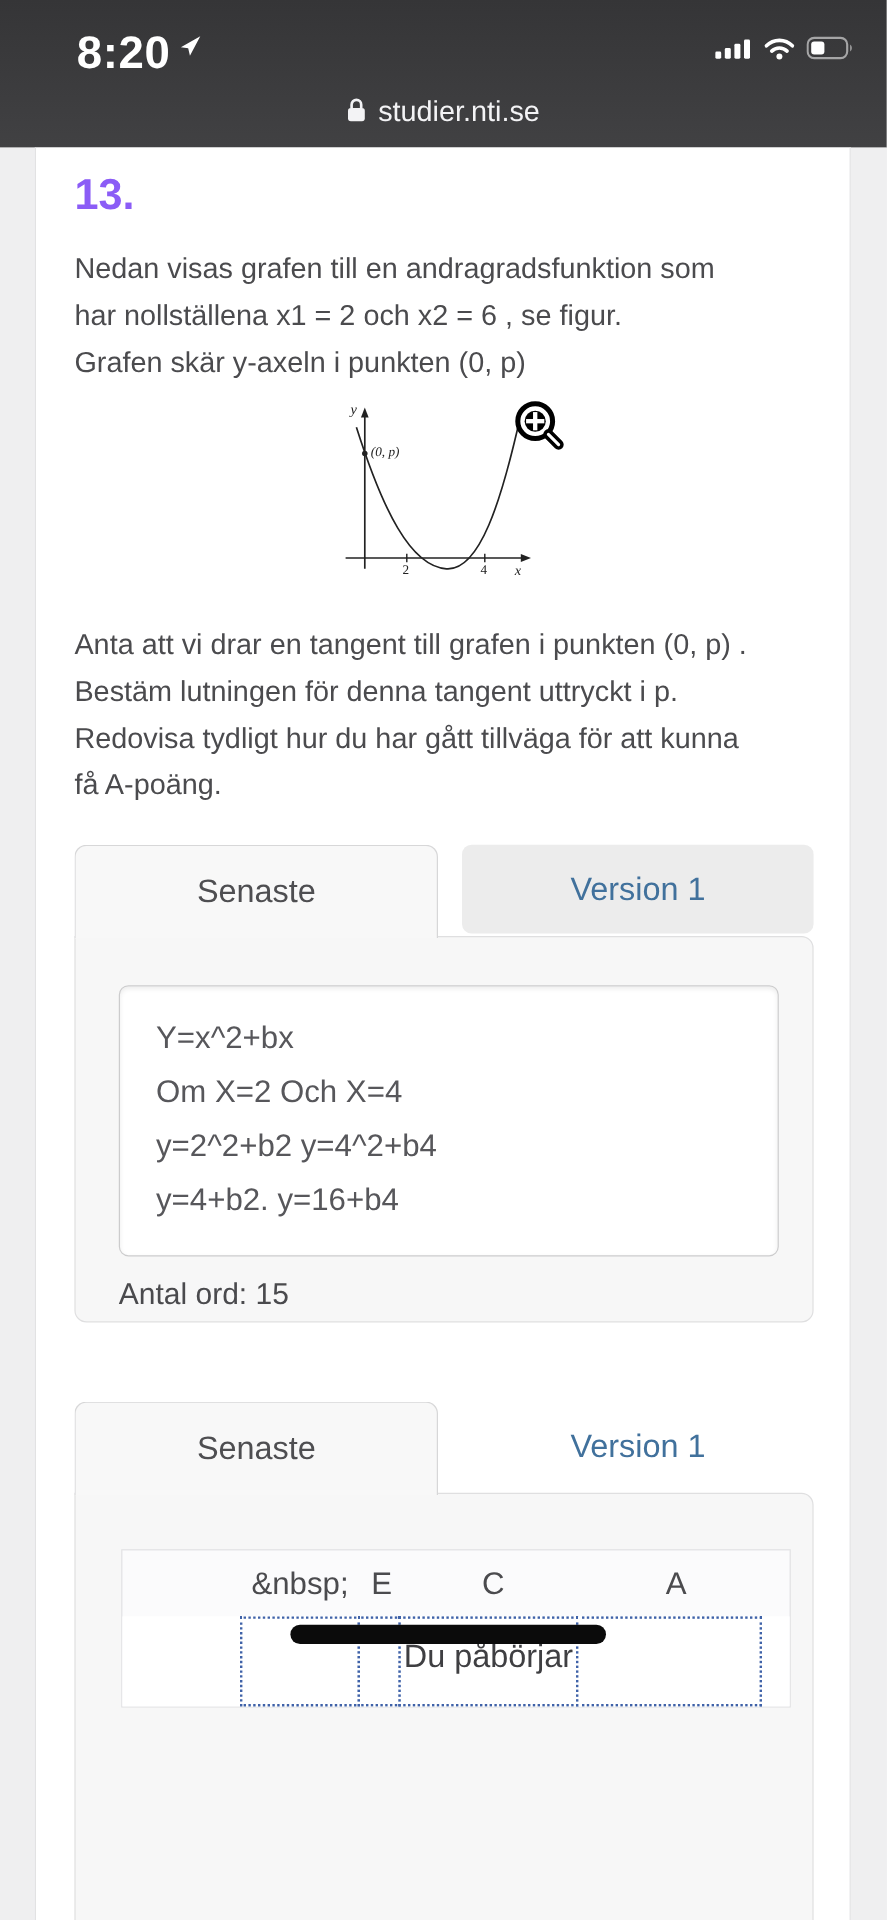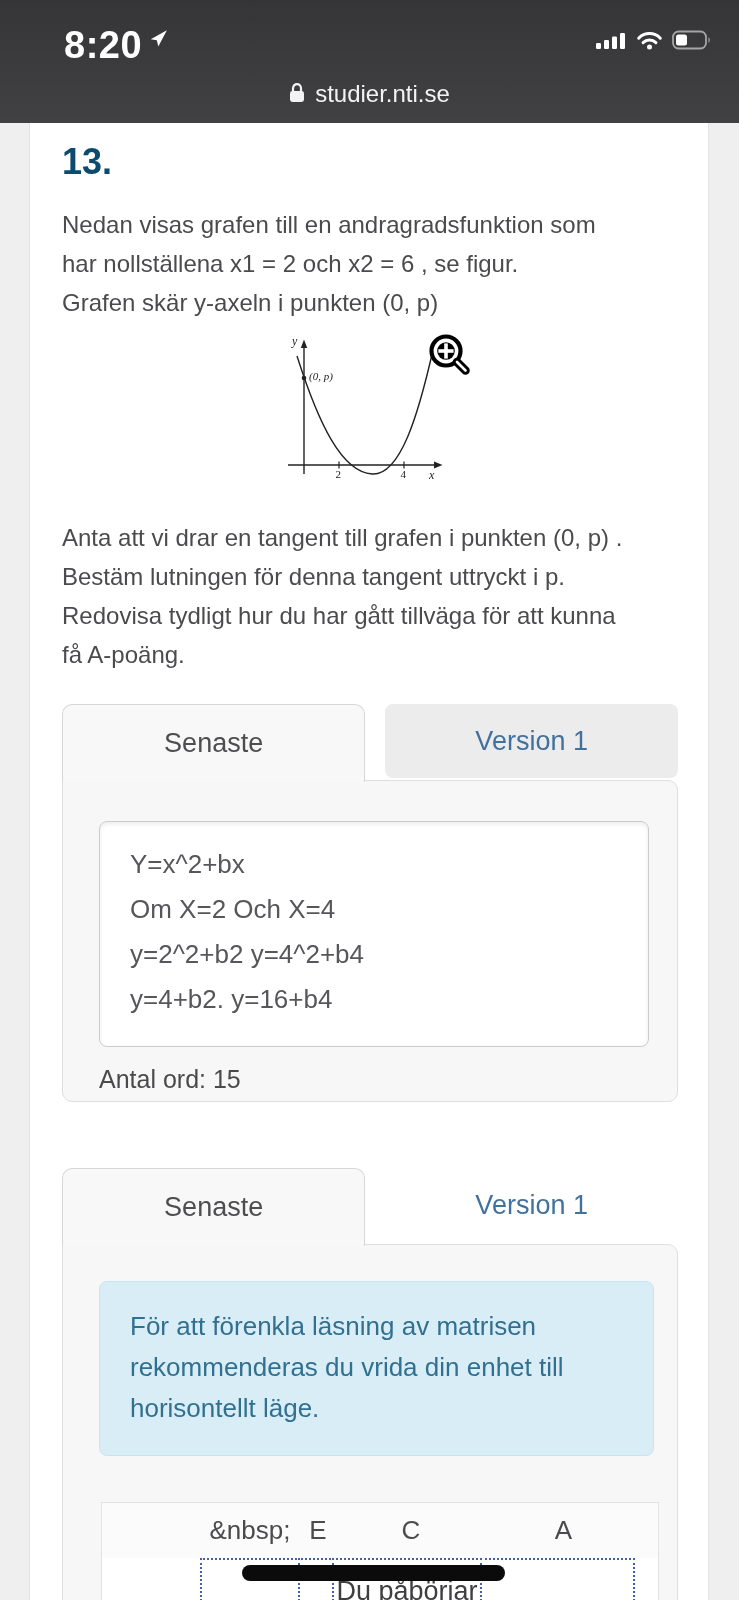--- a/index.html
+++ b/index.html
@@ -14,21 +14,21 @@
   .sysicons{position:absolute;right:26px;top:30px;display:flex;align-items:center;gap:9px;}
   .urlrow{position:absolute;left:0;right:0;top:76px;height:36px;display:flex;align-items:center;justify-content:center;gap:10px;}
   .url{color:#f3f3f5;font-size:24px;}
 
   
   .page{position:relative;height:1477px;background:#efeff0;}
   .card{position:relative;margin:0 30px 0 29px;height:100%;background:#ffffff;
         border-left:1px solid #e2e2e3;border-right:1px solid #e2e2e3;
         padding:18px 30px 0 32px;box-sizing:border-box;}
 
-  .qnum{font-size:36px;color:#0c4a6e;margin:0;}
+  .qnum{font-size:36px;color:#8b5cf6;margin:0;}
   .para{margin:22px 0 0 0;font-size:24px;line-height:39px;color:#4b4b4e;white-space:pre-line;}
   .para.task{margin-top:36px;}
 
   
   .figure{position:relative;margin:8px 0 0 222px;width:200px;height:152px;}
 
   
   .tabrow{display:flex;margin-top:30px;position:relative;z-index:2;}
   .tabrow.second{margin-top:66px;}
   .tab{display:flex;align-items:center;justify-content:center;font-size:27px;box-sizing:border-box;cursor:pointer;}
@@ -165,23 +165,20 @@
 y=2^2+b2 y=4^2+b4
  y=4+b2. y=16+b4</div>
         <div class="wordcount">Antal ord: 15</div>
       </div>
 
       <div class="tabrow second">
         <div class="tab active">Senaste</div>
         <div class="tab idle ghost">Version 1</div>
       </div>
       <div class="panel second">
-        <div class="notice">För att förenkla läsning av matrisen
-rekommenderas du vrida din enhet till
-horisontellt läge.</div>
 
         <div class="matrix-card">
           <div class="mx-head">
             <div class="c0">&amp;nbsp;</div>
             <div class="c1">E</div>
             <div class="c2">C</div>
             <div class="c3">A</div>
           </div>
           <div class="mx-body">
             <div class="mx-cell c0 firstcell"></div>

